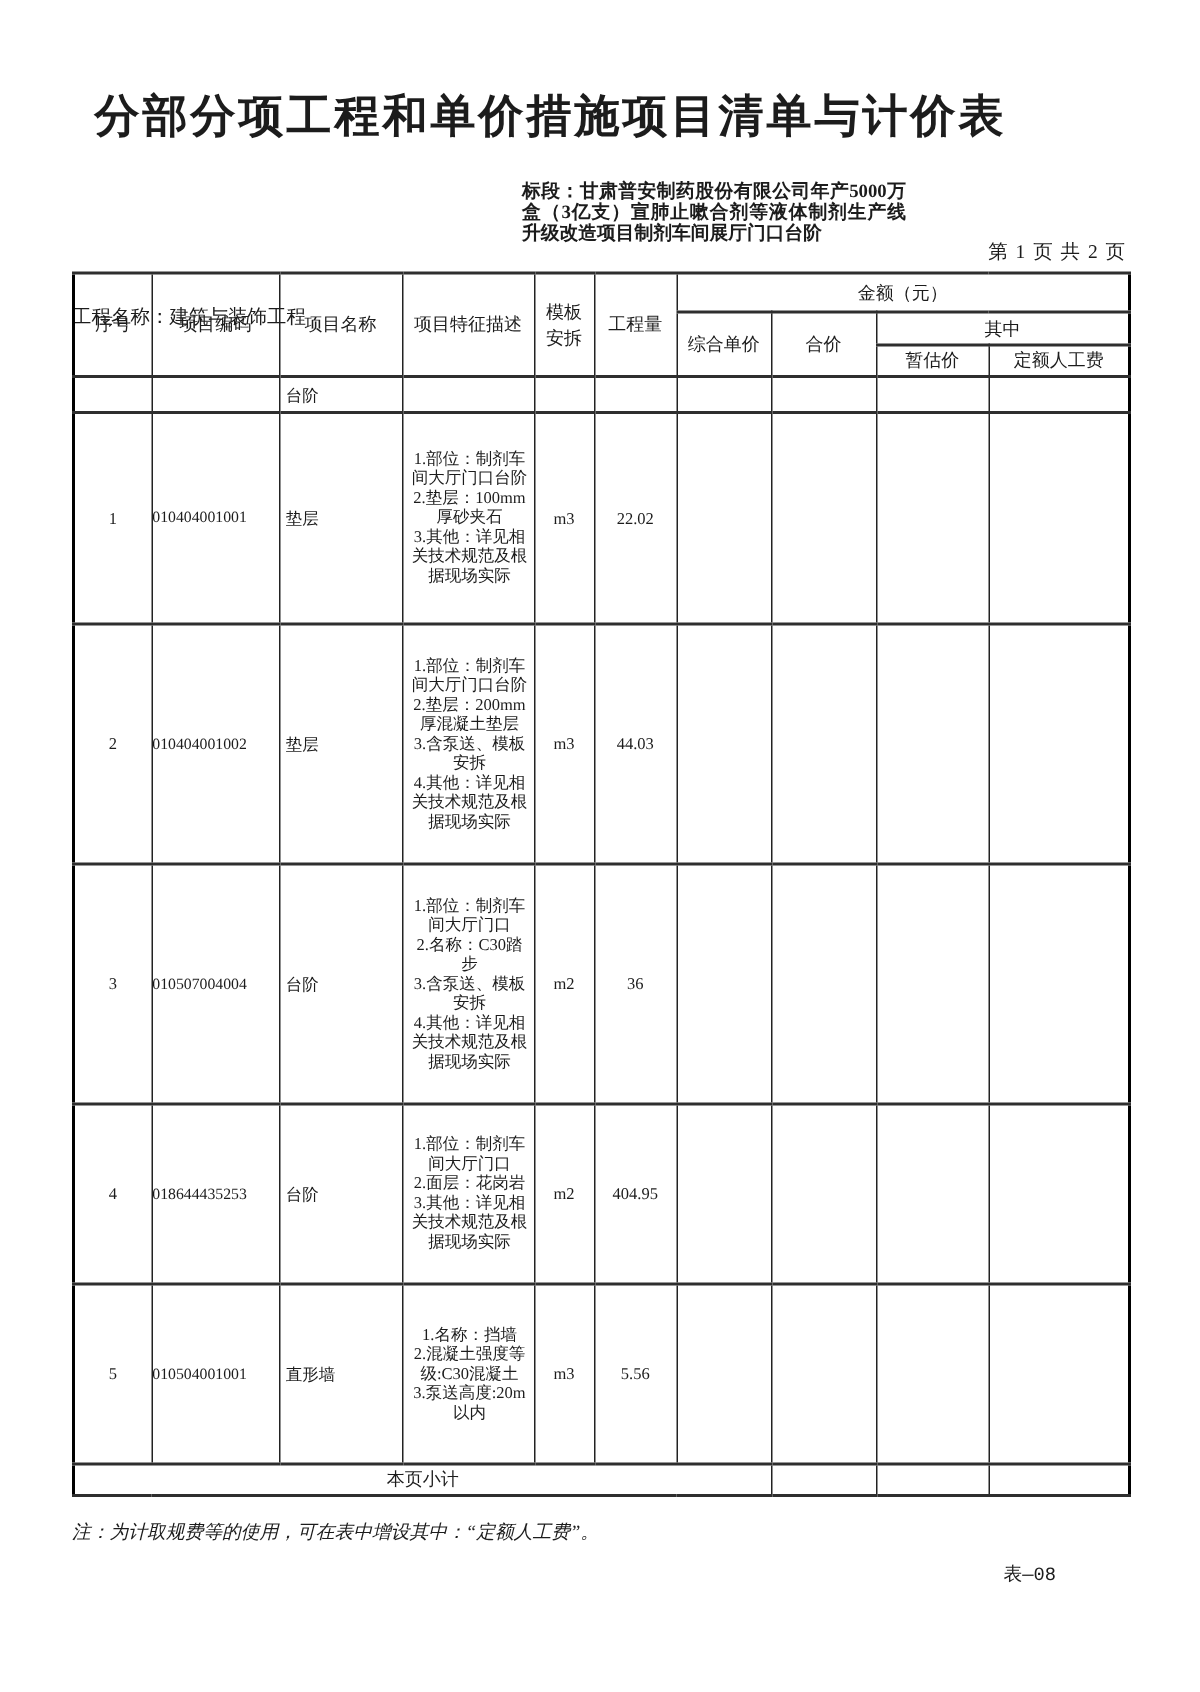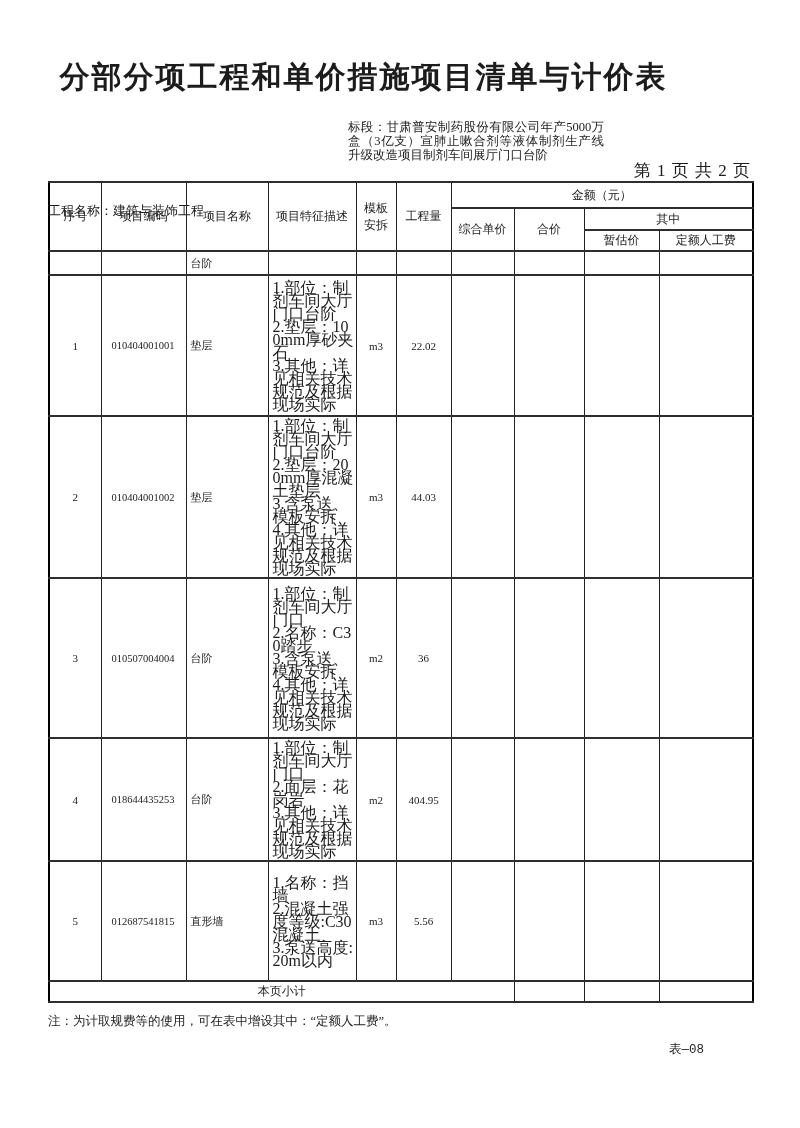--- a/index.html
+++ b/index.html
@@ -7,47 +7,47 @@
     width: 800px; height: 1128px;
     background: #ffffff;
     position: relative;
     font-family: "Liberation Serif", "DejaVu Serif", serif;
     color: #1c1c1c;
     -webkit-font-smoothing: antialiased;
   }
   .page-title {
     position: absolute;
     top: 57px; left: 0; width: 671px;
-    text-align: center;
+    text-align: right;
     font-size: 30px;
     font-weight: bold;
     letter-spacing: 2px;
     white-space: nowrap;
-    margin-left: 28px;
   }
   .section-label {
     position: absolute;
     left: 348px; top: 121px;
     width: 256px;
     font-size: 12.5px;
     line-height: 13.8px;
     word-break: break-all;
     text-align: justify;
+    font-weight: bold;
   }
   .project-label {
     position: absolute;
     left: 48px; top: 159px;
     font-size: 13px;
     white-space: nowrap;
     margin-top: 43px;
   }
   .page-info {
     position: absolute;
     right: 49px; top: 159px;
-    font-size: 17px;
+    font-size: 13px;
     letter-spacing: 1px;
     white-space: nowrap;
     margin-left: 32px;
   }
   table.boq {
     position: absolute;
     left: 48px; top: 181px;
     width: 704px;
     border-collapse: collapse;
     table-layout: fixed;
@@ -59,47 +59,48 @@
     border-top: 2px solid #2e2e2e;
     border-bottom: 2px solid #2e2e2e;
     padding: 1px 2px;
     font-weight: normal;
     font-size: 12px;
     text-align: center;
     vertical-align: middle;
     overflow: hidden;
   }
   table.boq td.cell-feature {
-    text-align: left;
-    font-size: 16px;
+    text-align: center;
+    font-size: 11px;
     line-height: 13px;
     white-space: pre-line;
     word-break: break-all;
     padding: 2px 2px 2px 4px;
   }
   table.boq td.cell-code {
     text-align: left;
     font-size: 10.5px;
-    padding-left: 10px;
+    padding-left: 0;
     letter-spacing: 0;
     font-family: Liberation Serif, serif;
   }
   table.boq td.cell-name {
     text-align: left;
     font-size: 11px;
     padding-left: 4px;
     margin-top: 24px;
   }
   table.boq td.cell-num { font-size: 11px; }
   table.boq td.cell-subtotal { font-size: 12px; }
   .footnote {
     position: absolute;
     left: 48px; top: 1013px;
     font-size: 12.5px;
     white-space: nowrap;
+    font-style: italic;
   }
   .form-code {
     position: absolute;
     right: 96px; top: 1041px;
     font-size: 12.5px;
     white-space: nowrap;
     font-family: Liberation Mono, monospace;
   }
 </style>
 </head>
@@ -213,21 +214,21 @@
     <td class="cell-num">m2</td>
     <td class="cell-num">404.95</td>
     <td></td>
     <td></td>
     <td></td>
     <td></td>
   </tr>
 
   <tr style="height:120px">
     <td class="cell-num">5</td>
-    <td class="cell-code">012687541815</td>
+    <td class="cell-code">010504001001</td>
     <td class="cell-name">直形墙</td>
     <td class="cell-feature">1.名称：挡墙
 2.混凝土强度等级:C30混凝土
 3.泵送高度:20m以内</td>
     <td class="cell-num">m3</td>
     <td class="cell-num">5.56</td>
     <td></td>
     <td></td>
     <td></td>
     <td></td>

